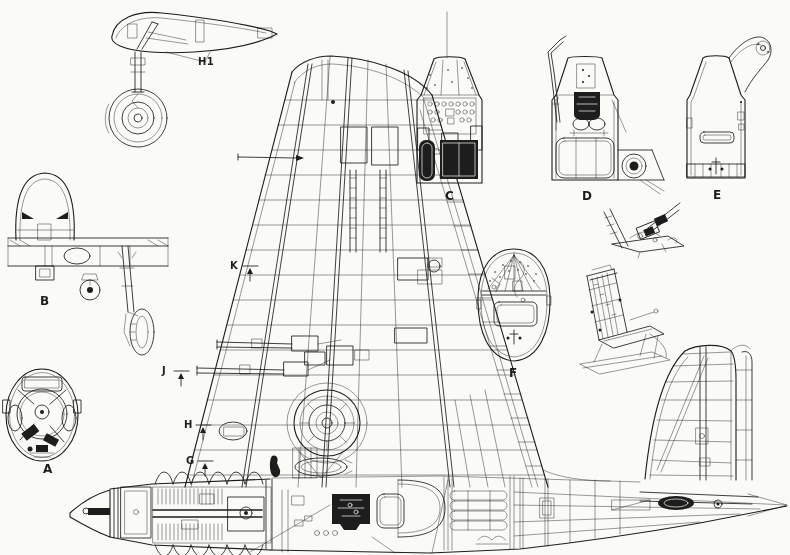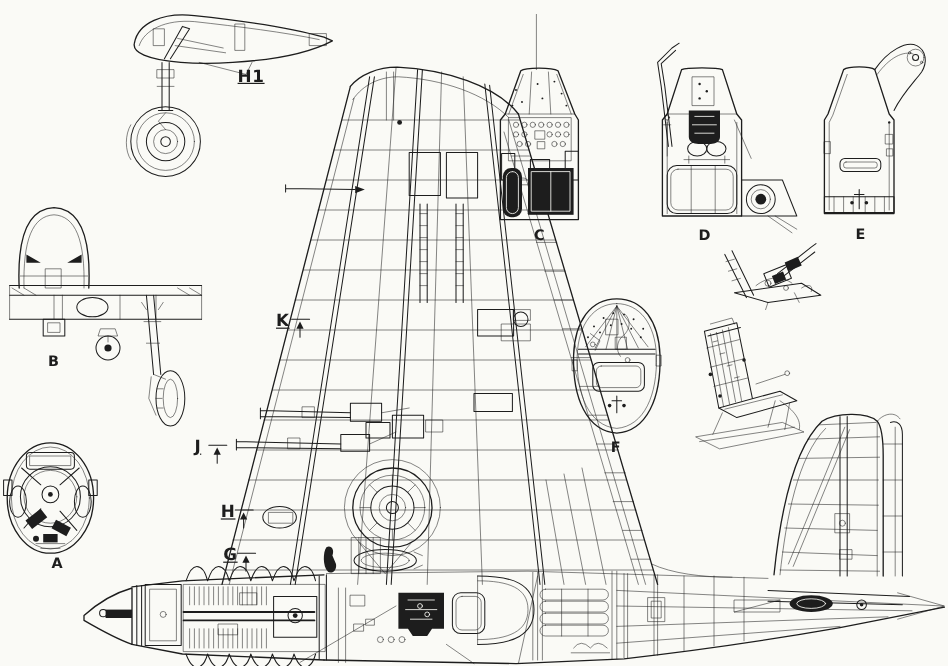--- a/index.html
+++ b/index.html
@@ -9,21 +9,21 @@
   svg.diagram { position:absolute; left:0; top:0; }
   .diagram path, .diagram rect, .diagram circle, .diagram ellipse, .diagram line {
     stroke:var(--ink); fill:none; stroke-width:.85; stroke-linecap:round; stroke-linejoin:round; }
   .diagram .thin  { stroke-width:.45; }
   .diagram .mid   { stroke-width:1.1; }
   .diagram .thick { stroke-width:1.6; }
   .diagram .f     { fill:var(--ink); stroke:none; }
   .diagram .p     { stroke:var(--paper); stroke-width:.7; fill:none; }
   .cap { position:absolute; font-weight:bold; font-size:12px; color:var(--ink); letter-spacing:.5px;
          font-family:"DejaVu Sans", sans-serif; }
-  .cap.small { font-size:14px;text-decoration:underline; }
+  .cap.small { font-size:10px; }
 </style>
 </head>
 <body>
 
 <div class="page">
 
   <svg class="diagram" width="790" height="555" viewBox="0 0 790 555">
 
     <g>
       <path class="mid" d="M112,36 C115,19 136,10 162,13 C200,17 242,23 270,31 L277,34 C258,44 228,50 194,52 C163,54 134,52 120,46 C113,43 111,40 112,36 Z"></path>

